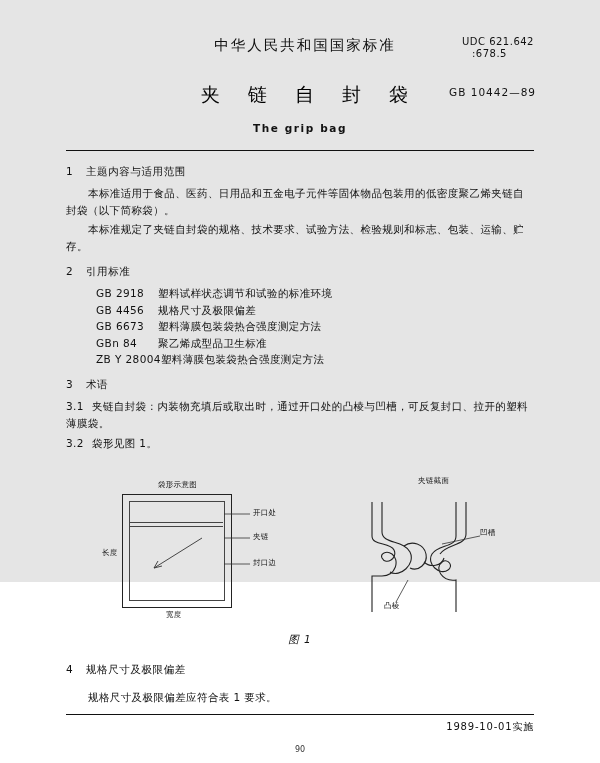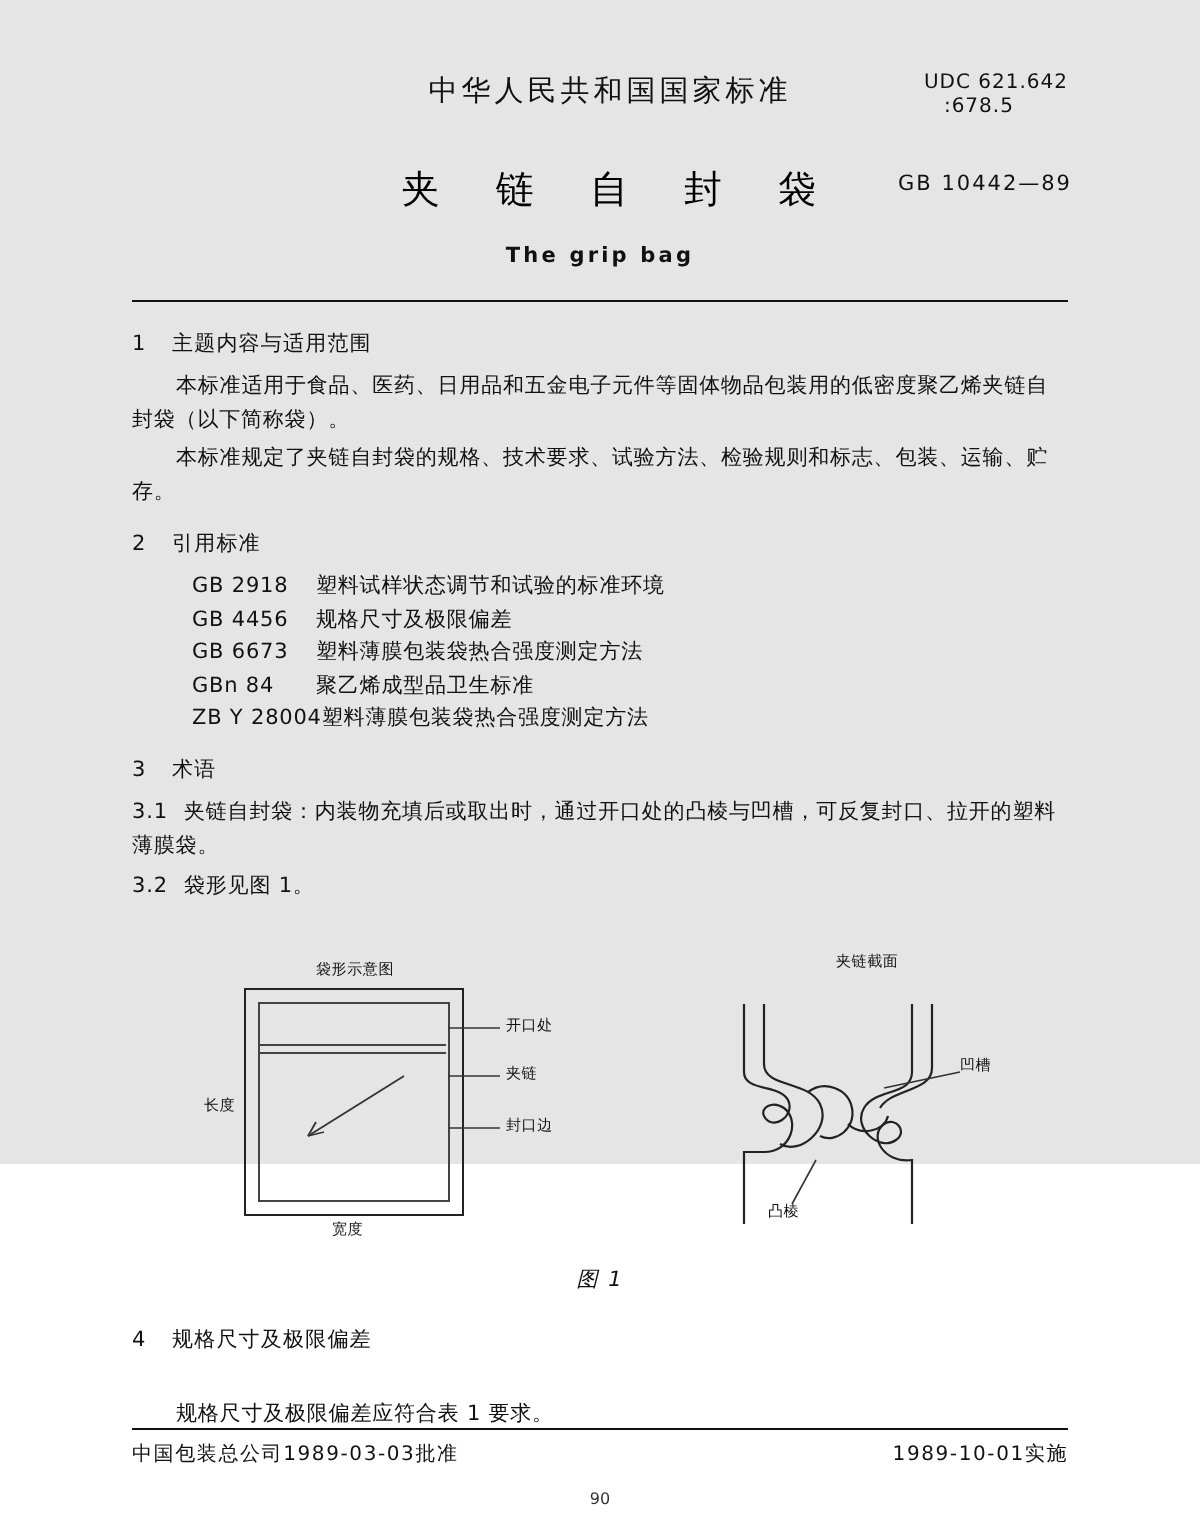--- a/index.html
+++ b/index.html
@@ -341,23 +341,22 @@
       </svg>
       <div class="fig-label" style="left:414px; top:52px;">凹槽</div>
       <div class="fig-label" style="left:318px; top:125px;">凸棱</div>
     </div>
 
     <div class="fig-caption">图 1</div>
 
     <div class="sec-head" style="margin-top:16px;">
       <span class="num">4</span><span>规格尺寸及极限偏差</span>
     </div>
-    <div class="para" style="margin-top:22px;">规格尺寸及极限偏差应符合表 1 要求。</div>
+    <div class="para" style="margin-top:12px;">规格尺寸及极限偏差应符合表 1 要求。</div>
 
   </div>
 
   <div class="footer-rule"></div>
   <div class="footer">
-    <span class="left">中国包装总公司1989-03-03批准</span>
     <span class="right">1989-10-01实施</span>
   </div>
   <div class="page-num">90</div>
 </div>
 
 </body></html>

